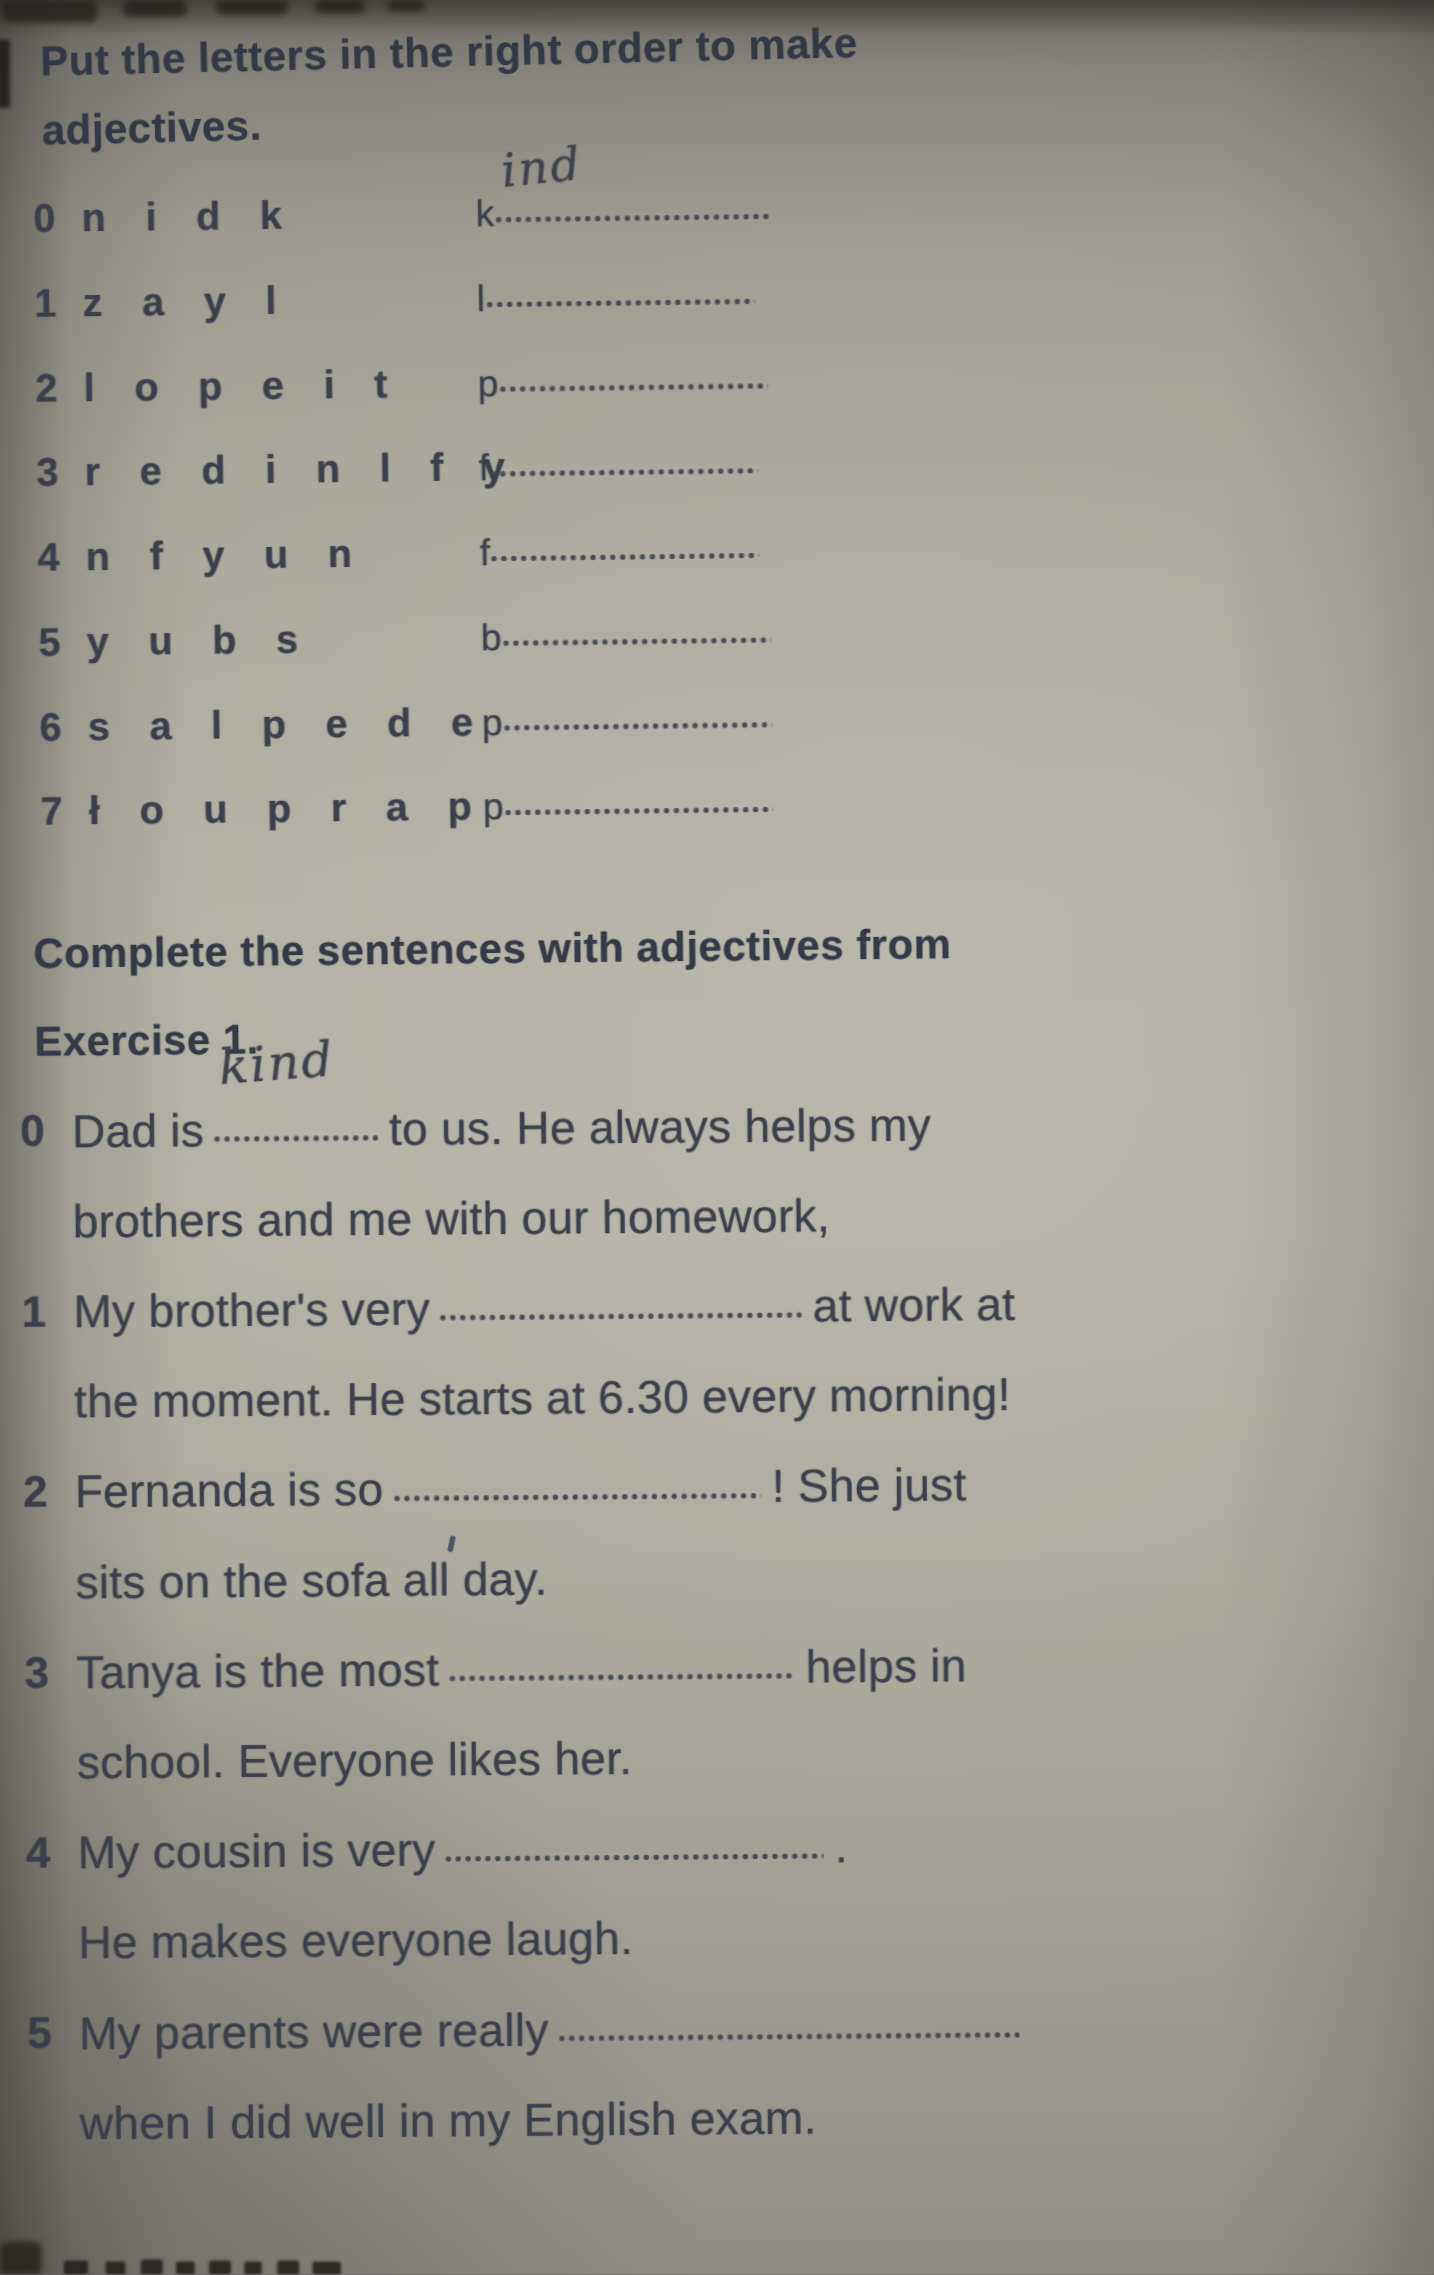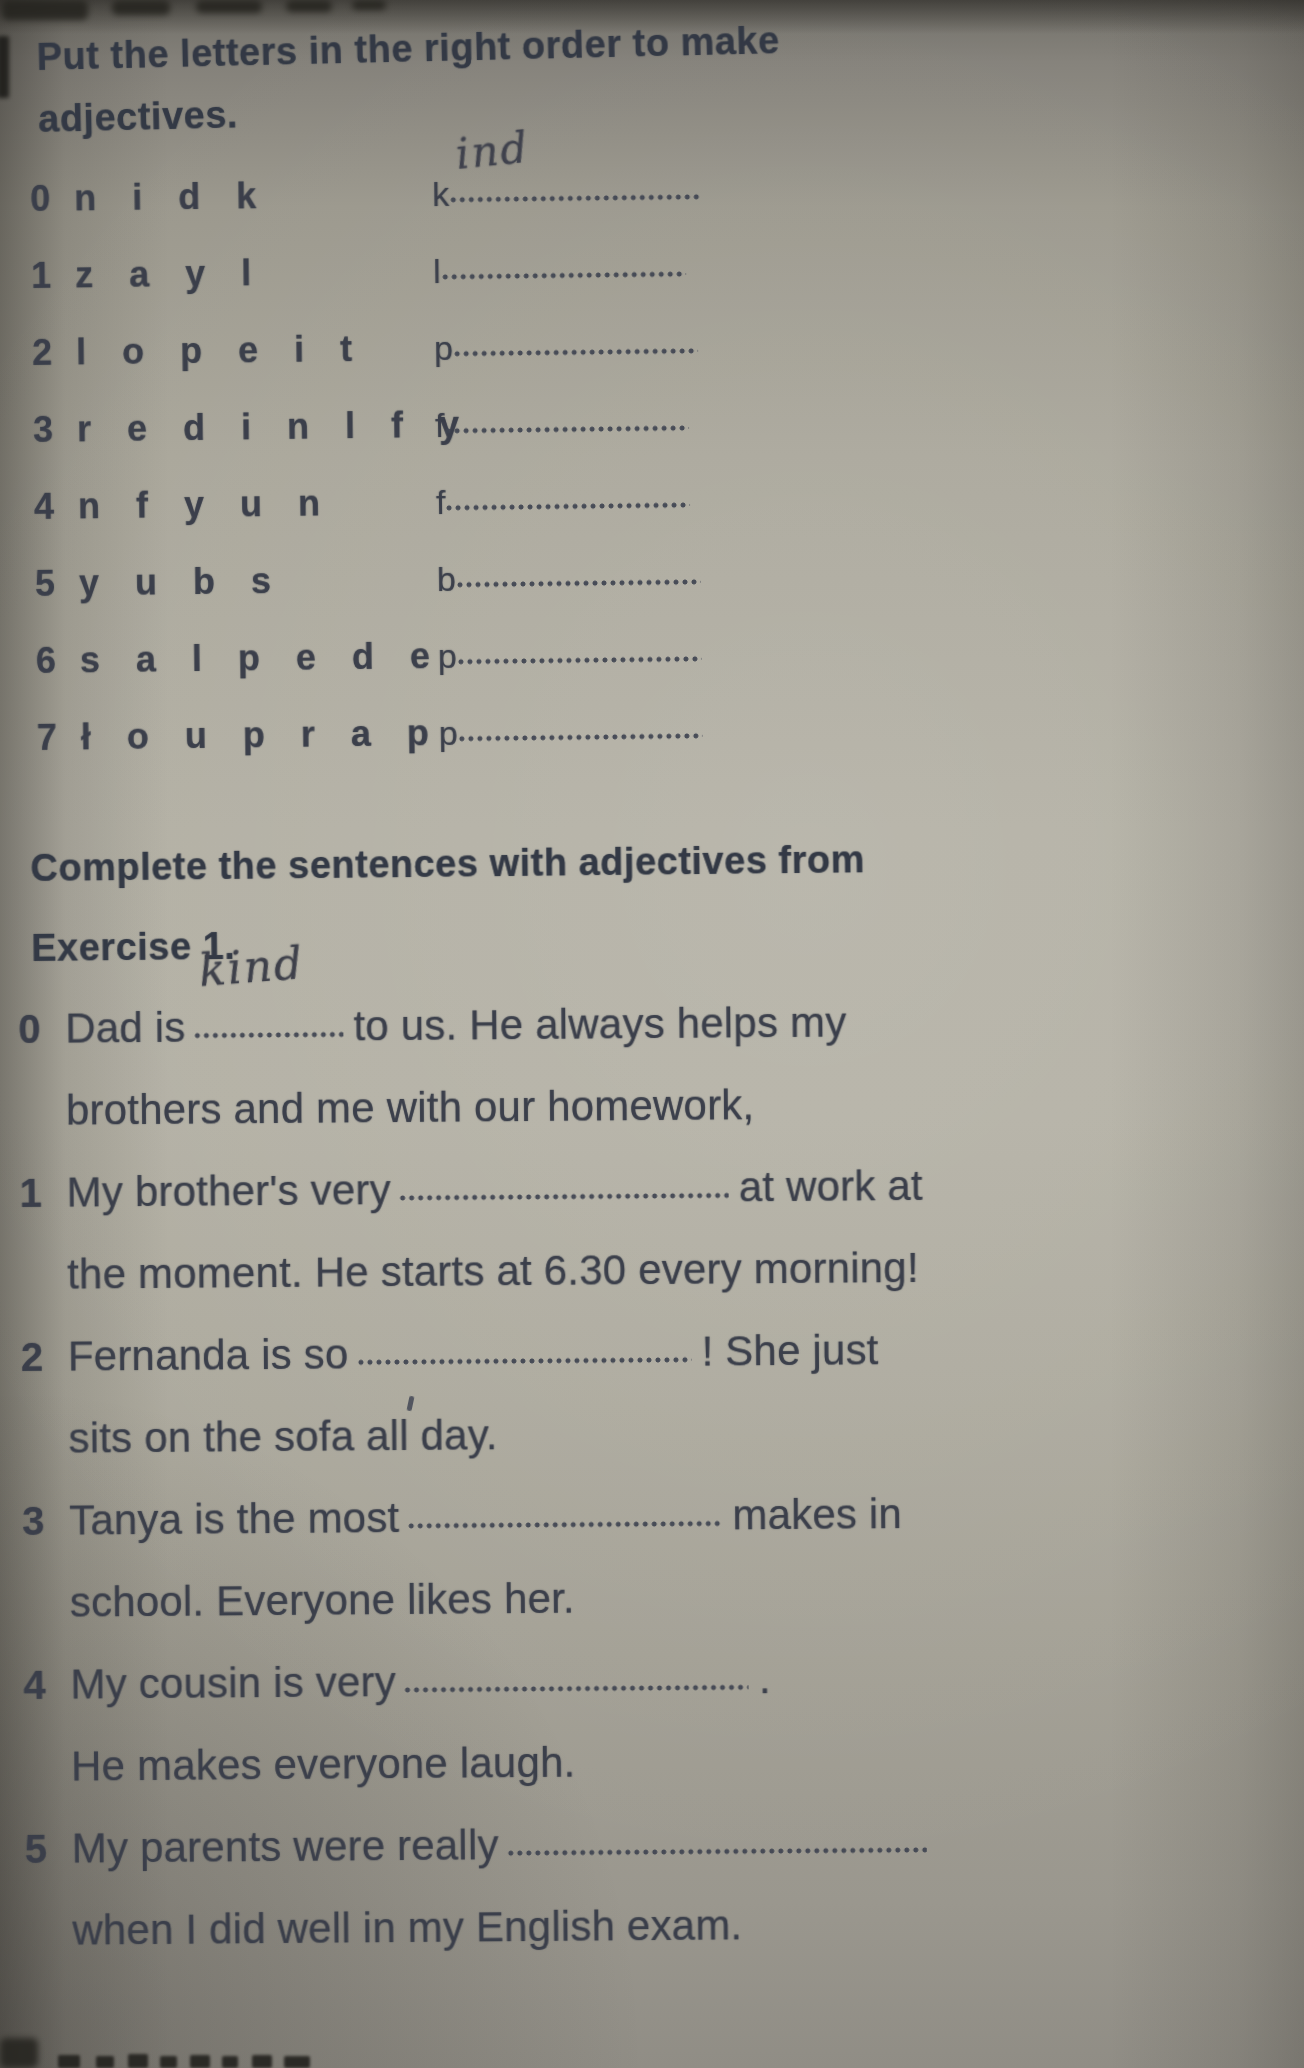--- a/index.html
+++ b/index.html
@@ -135,21 +135,21 @@
     </div>
 
     <div class="sent">
       <span class="snum">2</span>
       <div class="sl"><span>Fernanda is so</span><span class="blank2"><span class="dots" style="width:335px"></span></span><span>! She just</span></div>
       <div class="sl">sits on the sofa all day.</div>
     </div>
 
     <div class="sent">
       <span class="snum">3</span>
-      <div class="sl"><span>Tanya is the most</span><span class="blank2"><span class="dots" style="width:315px"></span></span><span>makes in</span></div>
+      <div class="sl"><span>Tanya is the most</span><span class="blank2"><span class="dots" style="width:315px"></span></span><span>helps in</span></div>
       <div class="sl">school. Everyone likes her.</div>
     </div>
 
     <div class="sent">
       <span class="snum">4</span>
       <div class="sl"><span>My cousin is very</span><span class="blank2"><span class="dots" style="width:345px"></span></span><span>.</span></div>
       <div class="sl">He makes everyone laugh.</div>
     </div>
 
     <div class="sent">

